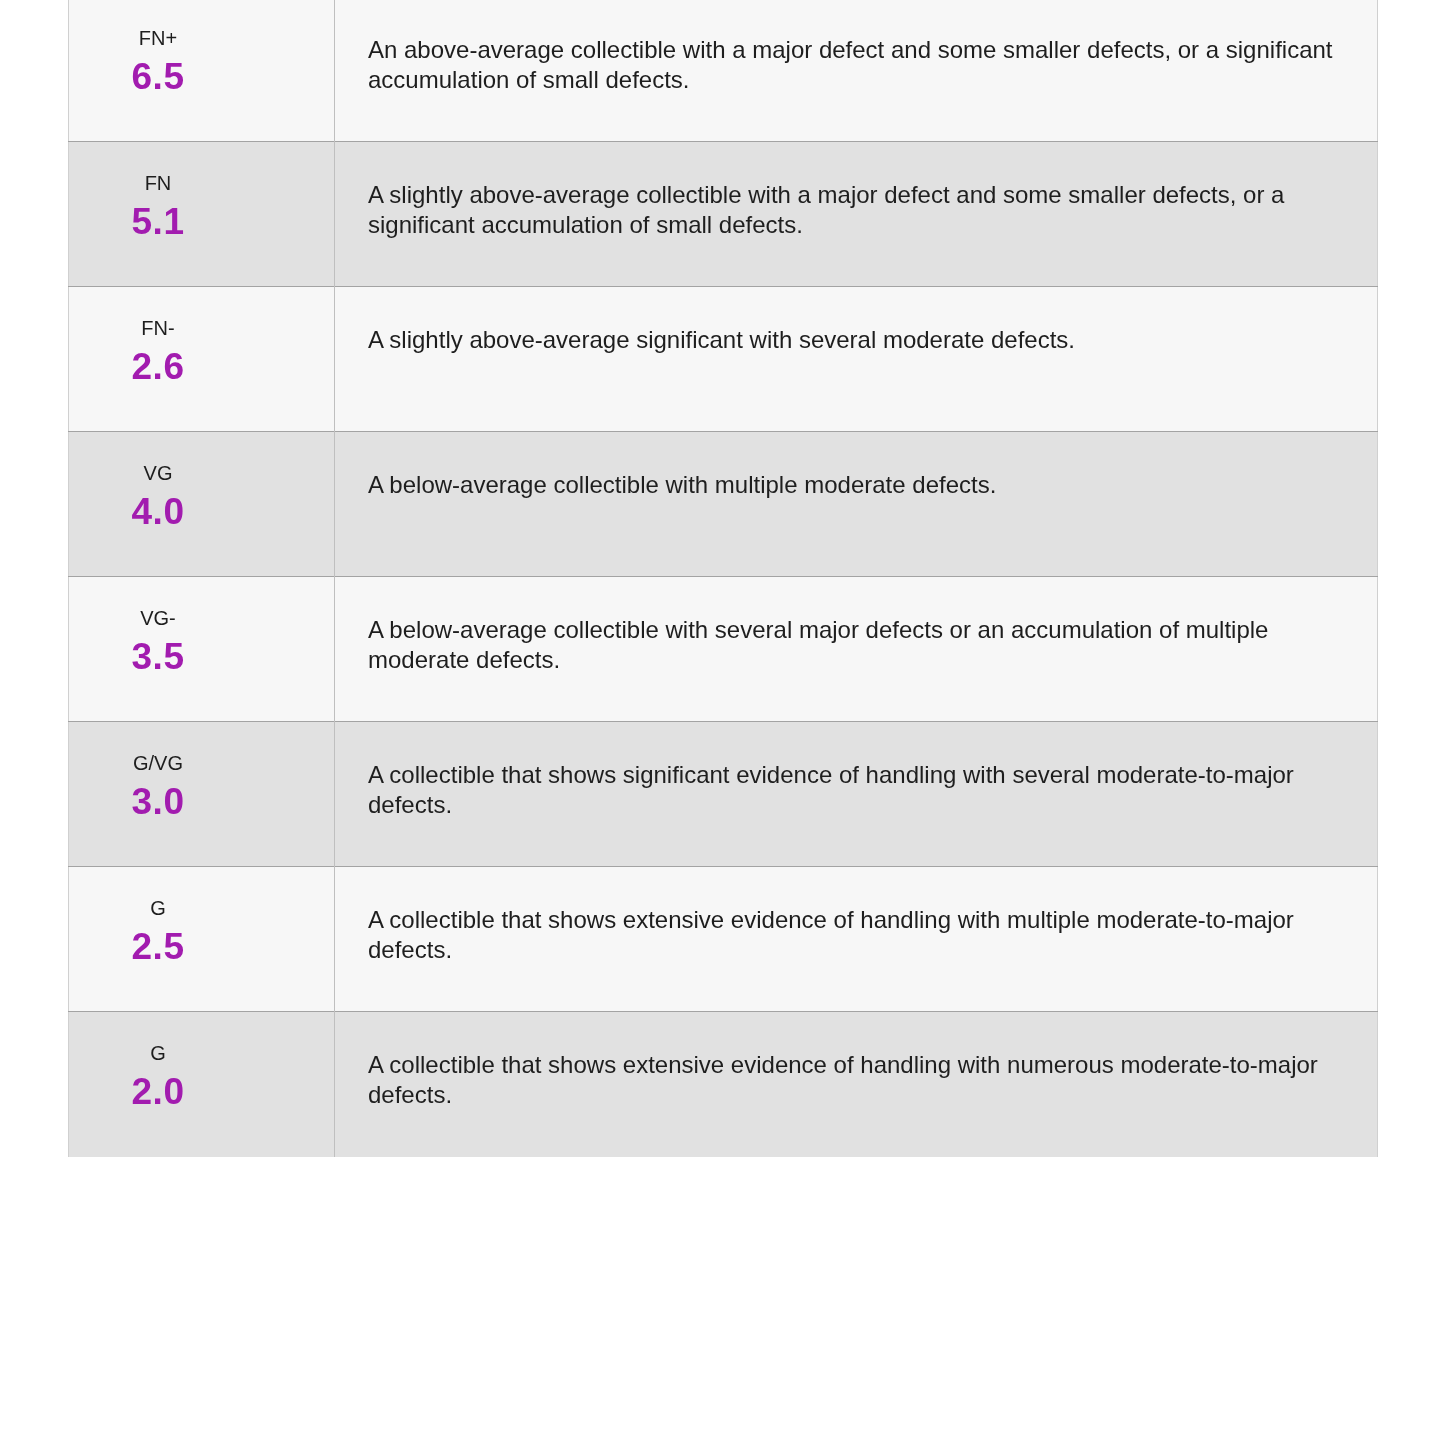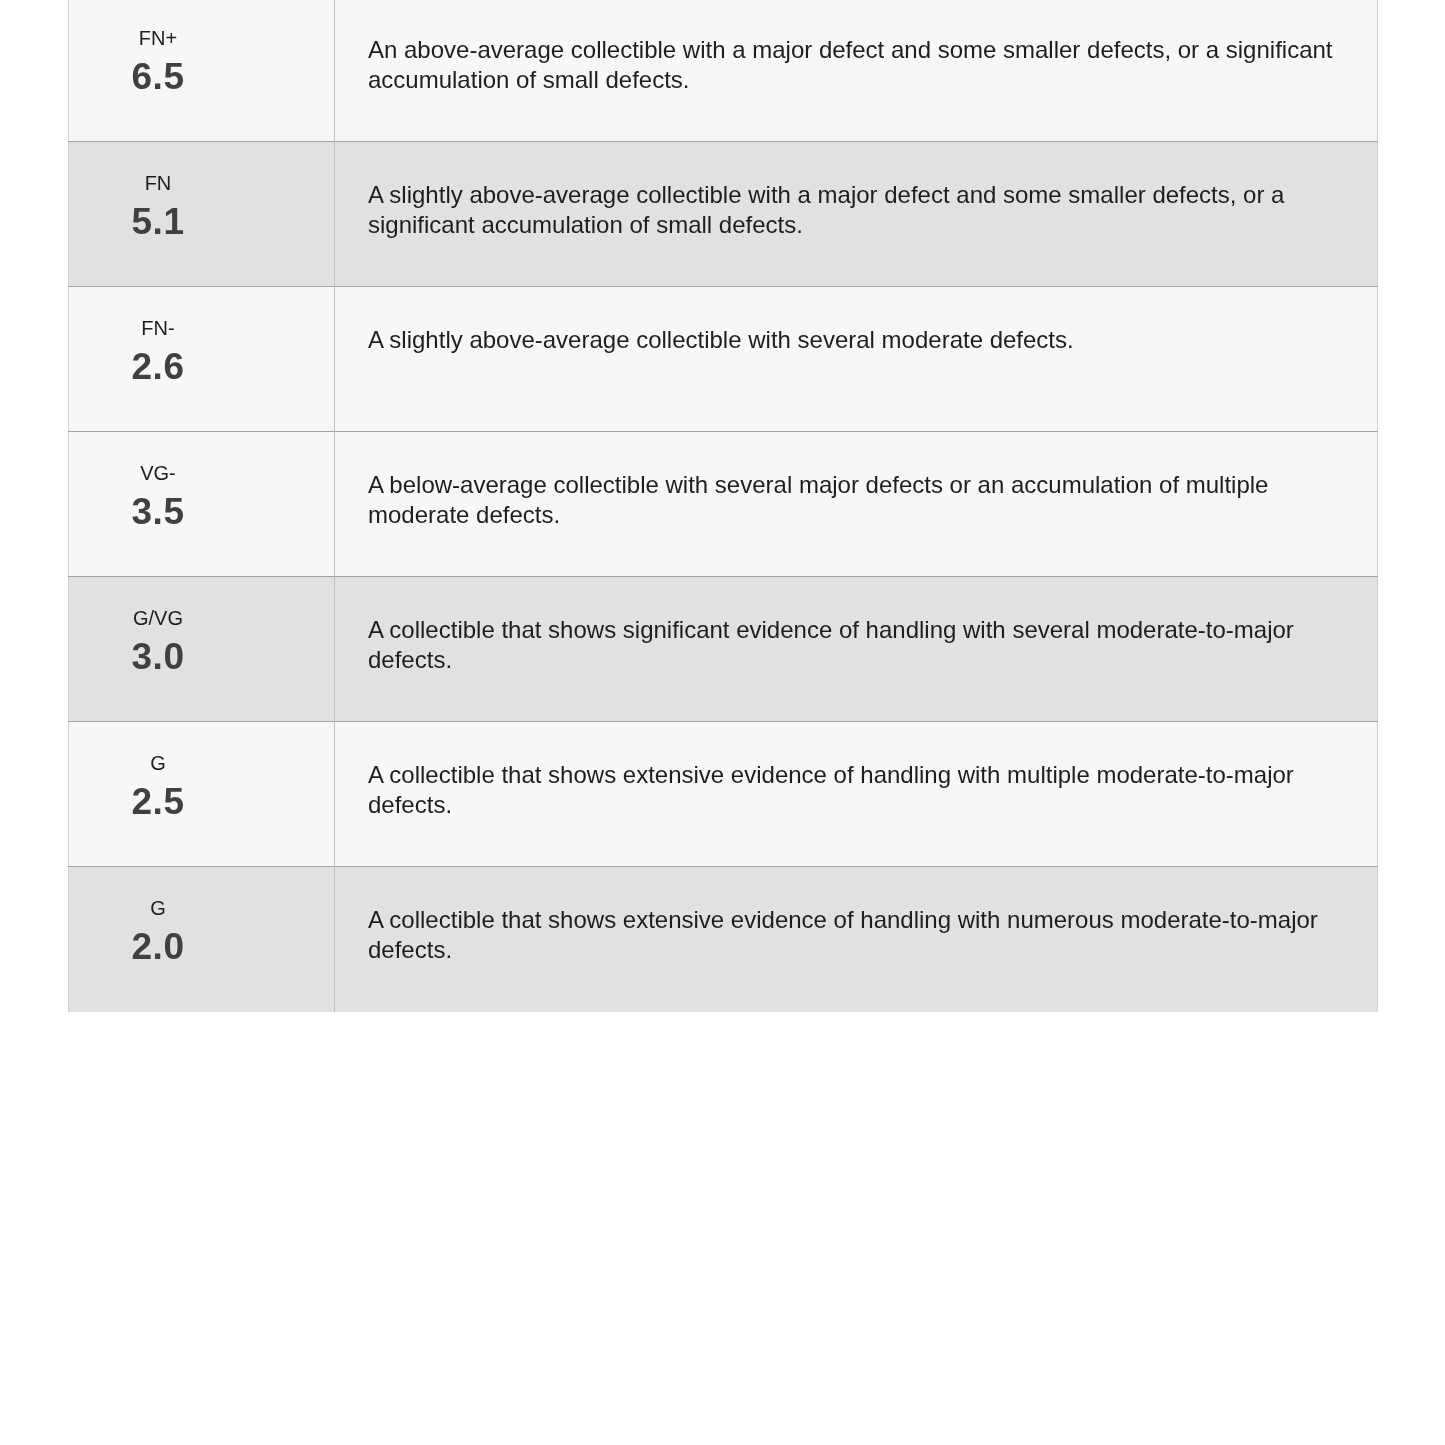--- a/index.html
+++ b/index.html
@@ -47,21 +47,21 @@
     font-size: 20px;
     line-height: 24px;
     color: var(--text-color, #1e1e1e);
   }
   .grade-number {
     margin-top: 7px;
     font-size: 37px;
     line-height: 40px;
     font-weight: 800;
     letter-spacing: 0.5px;
-    color: #404040;
+    color: #a21caf;
   }
   td.desc-cell {
     padding: 30px 28px 0 25px;
   }
   .desc-text {
     margin: 8px;
     max-width: 990px;
     font-size: 24px;
     line-height: 30px;
     color: var(--text-color, #1e1e1e);
@@ -98,26 +98,37 @@
   </tr>
 
   <tr class="grade-row light">
     <td class="grade-cell">
       <div class="grade-box">
         <div class="grade-label">FN-</div>
         <div class="grade-number">2.6</div>
       </div>
     </td>
     <td class="desc-cell">
-      <p class="desc-text">A slightly above-average collectible with several moderate defects.</p>
+      <p class="desc-text">A slightly above-average significant with several moderate defects.</p>
     </td>
   </tr>
 
 
 
+  <tr class="grade-row dark">
+    <td class="grade-cell">
+      <div class="grade-box">
+        <div class="grade-label">VG</div>
+        <div class="grade-number">4.0</div>
+      </div>
+    </td>
+    <td class="desc-cell">
+      <p class="desc-text">A below-average collectible with multiple moderate defects.</p>
+    </td>
+  </tr>
 
   <tr class="grade-row light">
     <td class="grade-cell">
       <div class="grade-box">
         <div class="grade-label">VG-</div>
         <div class="grade-number">3.5</div>
       </div>
     </td>
     <td class="desc-cell">
       <p class="desc-text">A below-average collectible with several major defects or an accumulation of multiple moderate defects.</p>

